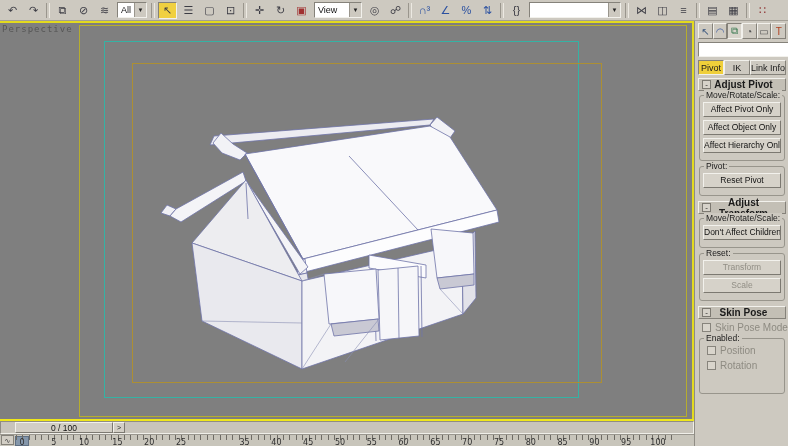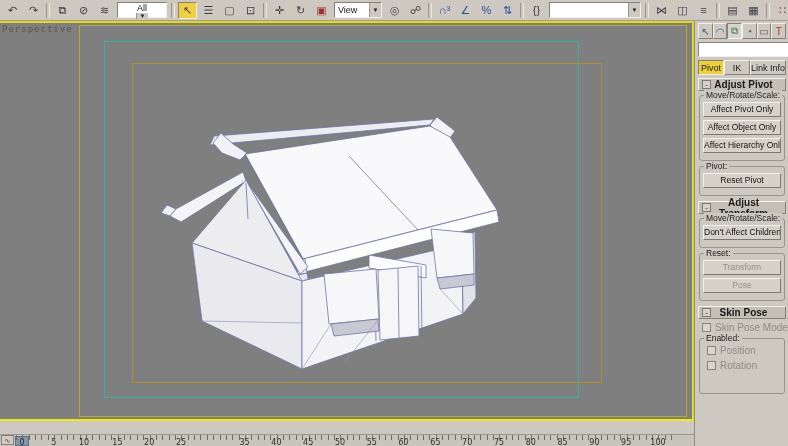--- a/index.html
+++ b/index.html
@@ -85,21 +85,21 @@
 
 <div id="app">
 
   <div id="toolbar">
       <div class="tbtn">↶</div>
       <div class="tbtn">↷</div>
       <div class="tsep"></div>
       <div class="tbtn">⧉</div>
       <div class="tbtn">⊘</div>
       <div class="tbtn">≋</div>
-      <div class="dropdown" style="width: 50px; flex-direction: column;">
+      <div class="dropdown" style="width: 30px;">
         <span class="dd-label">All</span>
         <span class="dd-arrow">▼</span>
       </div>
       <div class="tsep"></div>
       <div class="tbtn active">↖</div>
       <div class="tbtn">☰</div>
       <div class="tbtn">▢</div>
       <div class="tbtn">⊡</div>
       <div class="tsep"></div>
       <div class="tbtn">✛</div>
@@ -230,21 +230,21 @@
           <div class="rh-minus">-</div>
           <div class="rh-title">Adjust Transform</div>
         </div>
         <div class="group">
           <div class="group-label">Move/Rotate/Scale:</div>
           <div class="pbtn">Don't Affect Children</div>
         </div>
         <div class="group">
           <div class="group-label">Reset:</div>
           <div class="pbtn disabled">Transform</div>
-          <div class="pbtn disabled">Pose</div>
+          <div class="pbtn disabled">Scale</div>
         </div>
         <div class="rollout-hdr">
           <div class="rh-minus">-</div>
           <div class="rh-title">Skin Pose</div>
         </div>
         <div class="chk-row">
           <div class="chk-box"></div>
           <span class="chk-label">Skin Pose Mode</span>
         </div>
         <div class="group">
@@ -255,20 +255,24 @@
           </div>
           <div class="chk-row">
             <div class="chk-box"></div>
             <span class="chk-label">Rotation</span>
           </div>
           <div class="chk-row"></div>
         </div>
       </div>
   </div>
 
+  <div id="timeslider">
+    <div id="ts-handle">0 / 100</div>
+    <div id="ts-next">&gt;</div>
+  </div>
 
   <div id="trackbar">
     <div id="frame-marker"></div>
     <div id="ticks"></div>
     <div id="rlabels">
         <span class="rlabel" style="left: 22px;">0</span>
         <span class="rlabel" style="left: 53.8px;">5</span>
         <span class="rlabel" style="left: 84px;">10</span>
         <span class="rlabel" style="left: 117.4px;">15</span>
         <span class="rlabel" style="left: 149.2px;">20</span>

